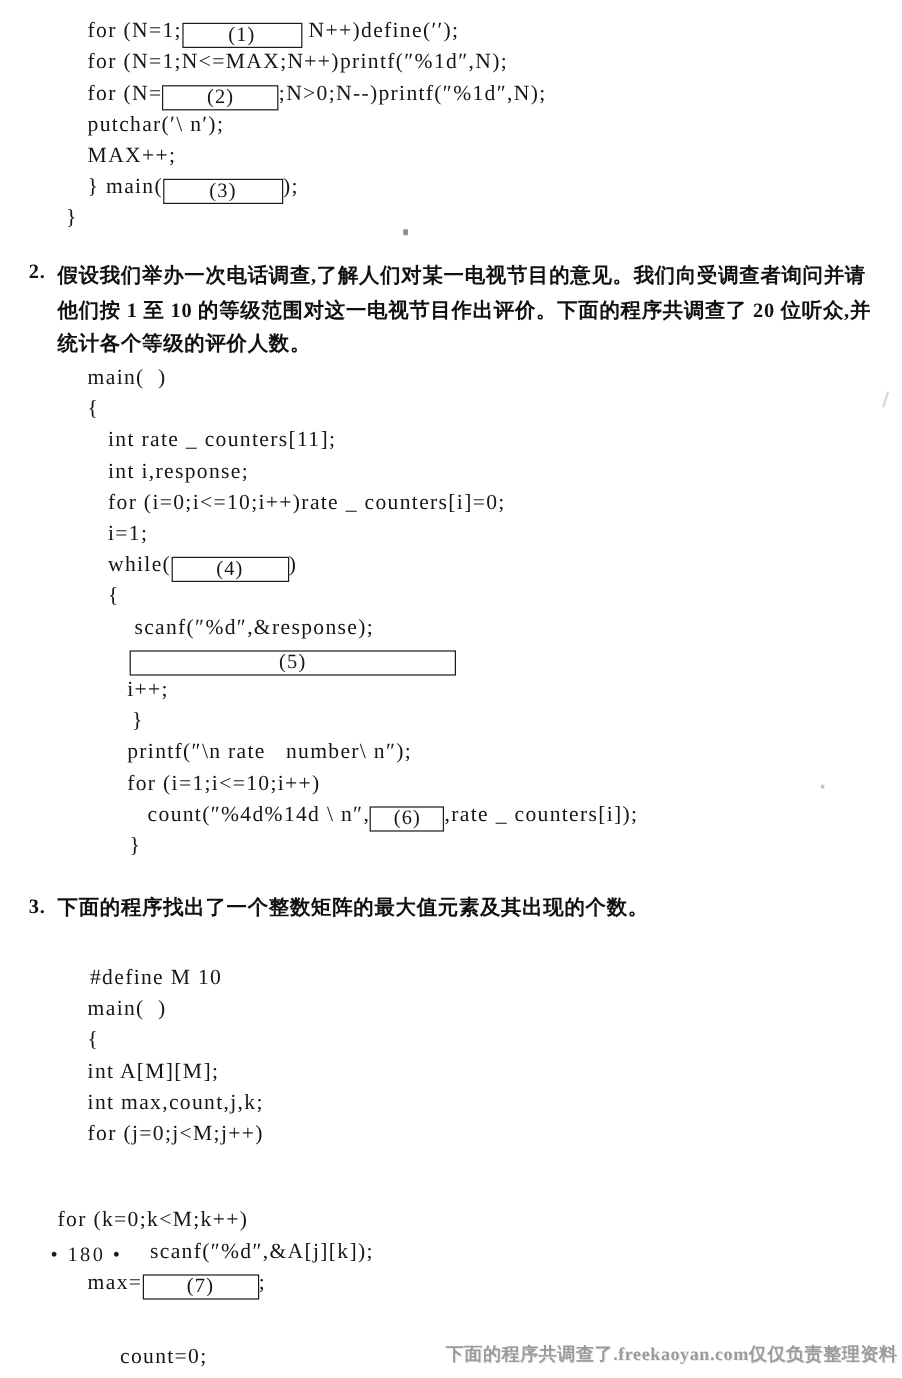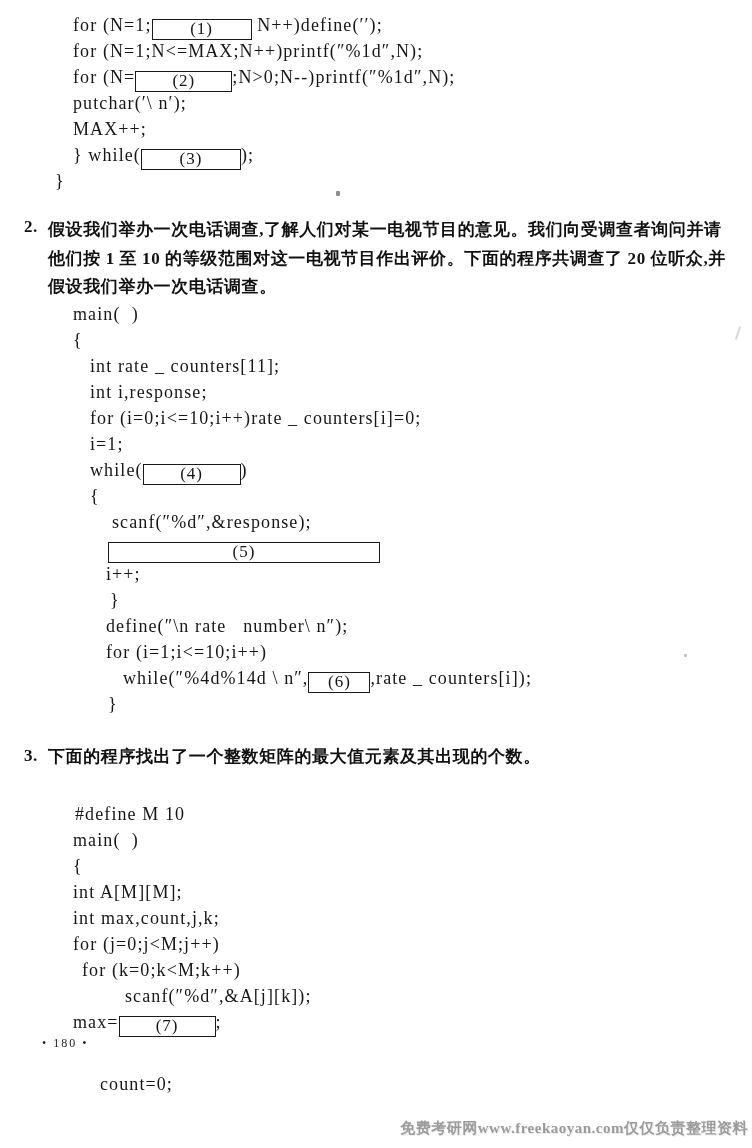--- a/index.html
+++ b/index.html
@@ -18,81 +18,81 @@
     height:21px; line-height:17px; text-align:center; vertical-align:-3px;
     font-size:17px; letter-spacing:1px; background:#ffffff;
   }
   .cn { font-weight:bold; font-size:17px; letter-spacing:0.6px; color:#111; }
   .qnum { position:absolute; left:24px; font-weight:bold; font-size:17px; }
   #q2-num { top:217px; }
   #q2-para { position:absolute; left:48px; top:216px; width:698px; }
   #q2-para .pline { white-space:pre; line-height:28.6px; height:28.6px; }
   #q3-num { top:746px; }
   #q3-title { position:absolute; left:48px; top:745px; white-space:pre; }
-  #page-number { position:absolute; left:42px; top:1036px; font-size:12px; letter-spacing:2px; color:#1c1c1c; }
+  #page-number { position:absolute; left:42px; top:1036px; font-size:17px; letter-spacing:2px; color:#1c1c1c; }
   #watermark {
     position:absolute; right:4px; top:1119px; font-size:15px; font-weight:bold;
     color:#9b9b9b; text-shadow:1px 1px 0 #ececec; letter-spacing:0.5px; white-space:pre;
   }
   .speck { position:absolute; background:#8f8f8f; border-radius:1px; }
   #speck-1 { left:336px; top:191px; width:4px; height:5px; }
   #speck-2 { left:684px; top:654px; width:3px; height:3px; opacity:.55; }
   #speck-3 { left:737px; top:326px; width:2px; height:14px; opacity:.35; transform:rotate(18deg); }
 </style>
 </head>
 <body>
 
 <div id="q1-code" class="code-block">
     <div class="code-line" style="padding-left: 73px;"><span>for (N=1;</span><span class="blank-box" style="width: 100px;">(1)</span><span> N++)define(′′);</span></div>
     <div class="code-line" style="padding-left: 73px;"><span>for (N=1;N&lt;=MAX;N++)printf(″%1d″,N);</span></div>
     <div class="code-line" style="padding-left: 73px;"><span>for (N=</span><span class="blank-box" style="width: 97px;">(2)</span><span>;N&gt;0;N--)printf(″%1d″,N);</span></div>
     <div class="code-line" style="padding-left: 73px;"><span>putchar(′\ n′);</span></div>
     <div class="code-line" style="padding-left: 73px;"><span>MAX++;</span></div>
-    <div class="code-line" style="padding-left: 73px;"><span>} while(</span><span class="blank-box" style="width: 100px;">(3)</span><span>);</span></div>
+    <div class="code-line" style="padding-left: 73px;"><span>} main(</span><span class="blank-box" style="width: 100px;">(3)</span><span>);</span></div>
     <div class="code-line" style="padding-left: 55px;"><span>}</span></div>
   </div>
 
 <span id="q2-num" class="qnum cn">2.</span>
 <div id="q2-para" class="cn">
   <div class="pline">假设我们举办一次电话调查,了解人们对某一电视节目的意见。我们向受调查者询问并请</div>
   <div class="pline">他们按 1 至 10 的等级范围对这一电视节目作出评价。下面的程序共调查了 20 位听众,并</div>
-  <div class="pline">假设我们举办一次电话调查。</div>
+  <div class="pline">统计各个等级的评价人数。</div>
 </div>
 <div id="q2-code" class="code-block">
     <div class="code-line" style="padding-left: 73px;"><span>main(  )</span></div>
     <div class="code-line" style="padding-left: 73px;"><span>{</span></div>
     <div class="code-line" style="padding-left: 90px;"><span>int rate _ counters[11];</span></div>
     <div class="code-line" style="padding-left: 90px;"><span>int i,response;</span></div>
     <div class="code-line" style="padding-left: 90px;"><span>for (i=0;i&lt;=10;i++)rate _ counters[i]=0;</span></div>
     <div class="code-line" style="padding-left: 90px;"><span>i=1;</span></div>
     <div class="code-line" style="padding-left: 90px;"><span>while(</span><span class="blank-box" style="width: 98px;">(4)</span><span>)</span></div>
     <div class="code-line" style="padding-left: 90px;"><span>{</span></div>
     <div class="code-line" style="padding-left: 112px;"><span>scanf(″%d″,&amp;response);</span></div>
     <div class="code-line" style="padding-left: 108px;"><span class="blank-box" style="width: 272px;">(5)</span></div>
     <div class="code-line" style="padding-left: 106px;"><span>i++;</span></div>
     <div class="code-line" style="padding-left: 110px;"><span>}</span></div>
-    <div class="code-line" style="padding-left: 106px;"><span>define(″\n rate   number\ n″);</span></div>
+    <div class="code-line" style="padding-left: 106px;"><span>printf(″\n rate   number\ n″);</span></div>
     <div class="code-line" style="padding-left: 106px;"><span>for (i=1;i&lt;=10;i++)</span></div>
-    <div class="code-line" style="padding-left: 123px;"><span>while(″%4d%14d \ n″,</span><span class="blank-box" style="width: 62px;">(6)</span><span>,rate _ counters[i]);</span></div>
+    <div class="code-line" style="padding-left: 123px;"><span>count(″%4d%14d \ n″,</span><span class="blank-box" style="width: 62px;">(6)</span><span>,rate _ counters[i]);</span></div>
     <div class="code-line" style="padding-left: 108px;"><span>}</span></div>
   </div>
 
 <span id="q3-num" class="qnum cn">3.</span>
 <div id="q3-title" class="cn">下面的程序找出了一个整数矩阵的最大值元素及其出现的个数。</div>
 <div id="q3-code" class="code-block">
     <div class="code-line" style="padding-left: 75px;"><span>#define M 10</span></div>
     <div class="code-line" style="padding-left: 73px;"><span>main(  )</span></div>
     <div class="code-line" style="padding-left: 73px;"><span>{</span></div>
     <div class="code-line" style="padding-left: 73px;"><span>int A[M][M];</span></div>
     <div class="code-line" style="padding-left: 73px;"><span>int max,count,j,k;</span></div>
     <div class="code-line" style="padding-left: 73px;"><span>for (j=0;j&lt;M;j++)</span></div>
-    <div class="code-line" style="padding-left: 82px;"><span>for (k=0;k&lt;M;k++)</span></div>
+    <div class="code-line" style="padding-left: 48px; margin-top: 46px;"><span>for (k=0;k&lt;M;k++)</span></div>
     <div class="code-line" style="padding-left: 125px;"><span>scanf(″%d″,&amp;A[j][k]);</span></div>
     <div class="code-line" style="padding-left: 73px;"><span>max=</span><span class="blank-box" style="width: 97px;">(7)</span><span>;</span></div>
     <div class="code-line" style="padding-left: 100px; margin-top: 36px;"><span>count=0;</span></div>
   </div>
 
 <div id="page-number">• 180 •</div>
-<div id="watermark">免费考研网www.freekaoyan.com仅仅负责整理资料</div>
+<div id="watermark">下面的程序共调查了.freekaoyan.com仅仅负责整理资料</div>
 
 <div id="speck-1" class="speck"></div>
 <div id="speck-2" class="speck"></div>
 <div id="speck-3" class="speck"></div>
 
 </body></html>

